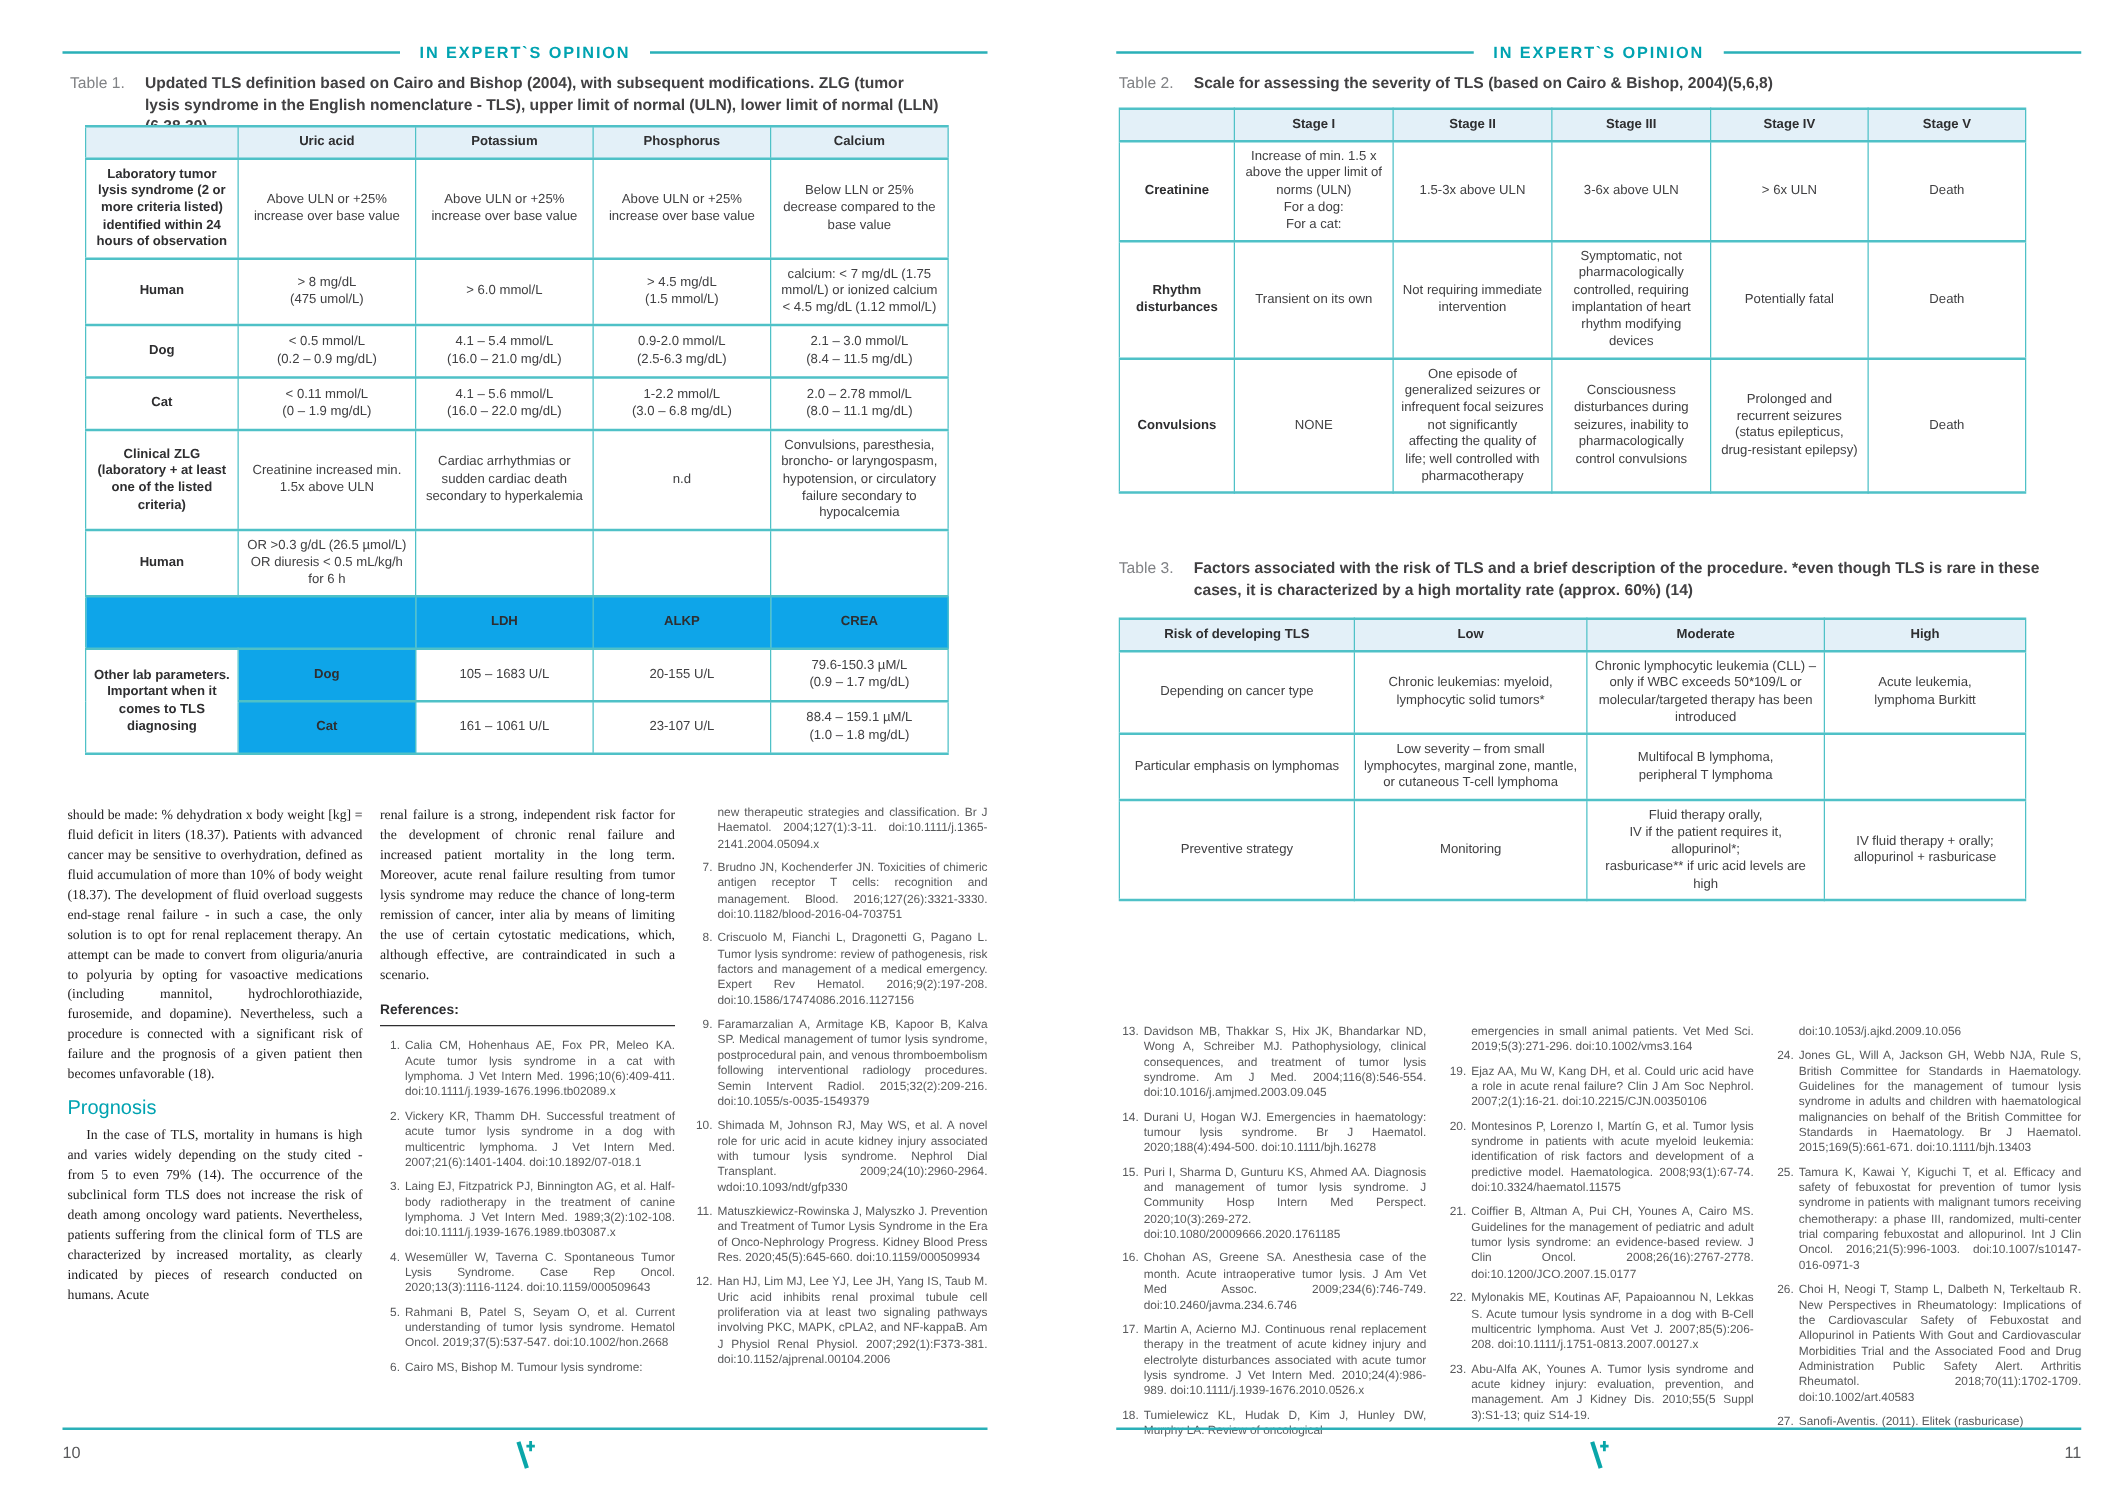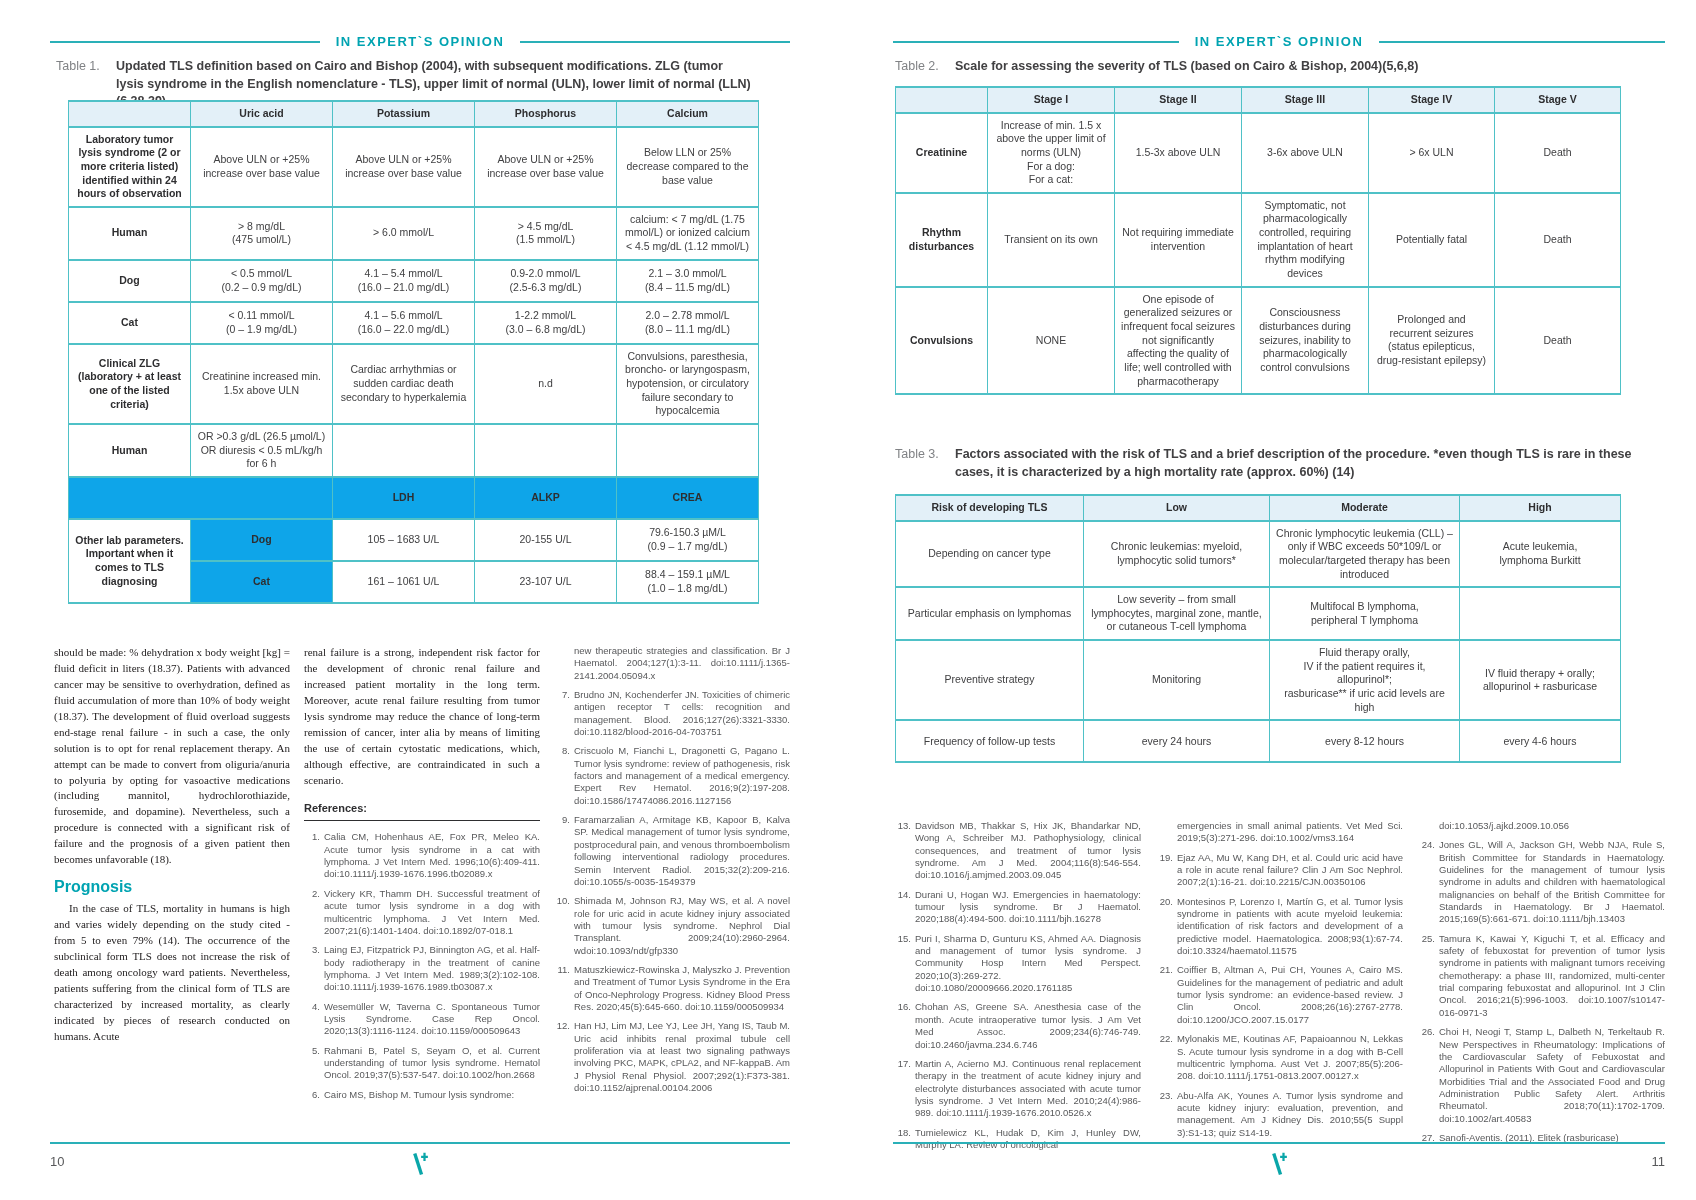--- a/index.html
+++ b/index.html
@@ -34,21 +34,21 @@
   #tbl1 td{height:30px;margin-top:47px;}
   #tbl2 td{height:34px;}
   #tbl3 td{height:30px;}
 
   
   #body-left{position:absolute;top:645px;left:4px;right:0;display:flex;gap:14px;}
   .bcol{flex:1;min-width:0;}
   .serif{font-family:"Liberation Serif",serif;font-size:11px;line-height:1.45;color:#1f1c1d;
          text-align:justify;margin:0;}
   .serif.indent{text-indent:15px;}
-  .prognosis{color:#00a3b1;font-weight:bold;font-size:16px;margin:10px 0 5px 0;
+  .prognosis{color:#00a3b1;font-weight:normal;font-size:16px;margin:10px 0 5px 0;
              font-family:"Liberation Sans",sans-serif;}
 
   
   .refs-heading{font-size:11px;font-weight:bold;color:#2e2e30;border-bottom:1px solid #2e2e30;
                 padding-bottom:6px;margin:14px 0 10px 0;}
   .ref{display:flex;gap:4px;margin-bottom:7px;}
   .ref-num{flex:0 0 16px;font-size:9.5px;color:#58595b;line-height:1.3;text-align:right;}
   .ref-text{flex:1;font-size:9.5px;color:#58595b;line-height:1.3;text-align:justify;word-break:break-word;}
   #refs-right{position:absolute;top:820px;left:2px;right:0;display:flex;gap:16px;justify-content:center;}
   .rcol{flex:1;min-width:0;}
@@ -382,26 +382,20 @@
           <tr>
             <td>Preventive strategy</td>
             <td>Monitoring</td>
             <td>Fluid therapy orally,
 IV if the patient requires it, allopurinol*;
 rasburicase** if uric acid levels are high</td>
             <td>IV fluid therapy + orally;
 allopurinol + rasburicase</td>
           </tr>
 
-          <tr>
-            <td>Frequency of follow-up tests</td>
-            <td>every 24 hours</td>
-            <td>every 8-12 hours</td>
-            <td>every 4-6 hours</td>
-          </tr>
         </tbody>
     </table>
 
     <div id="refs-right">
       <div class="rcol">
 
           <div class="ref">
             <span class="ref-num">13.</span>
             <span class="ref-text">Davidson MB, Thakkar S, Hix JK, Bhandarkar ND, Wong A, Schreiber MJ. Pathophysiology, clinical consequences, and treatment of tumor lysis syndrome. Am J Med. 2004;116(8):546-554. doi:10.1016/j.amjmed.2003.09.045</span>
           </div>

